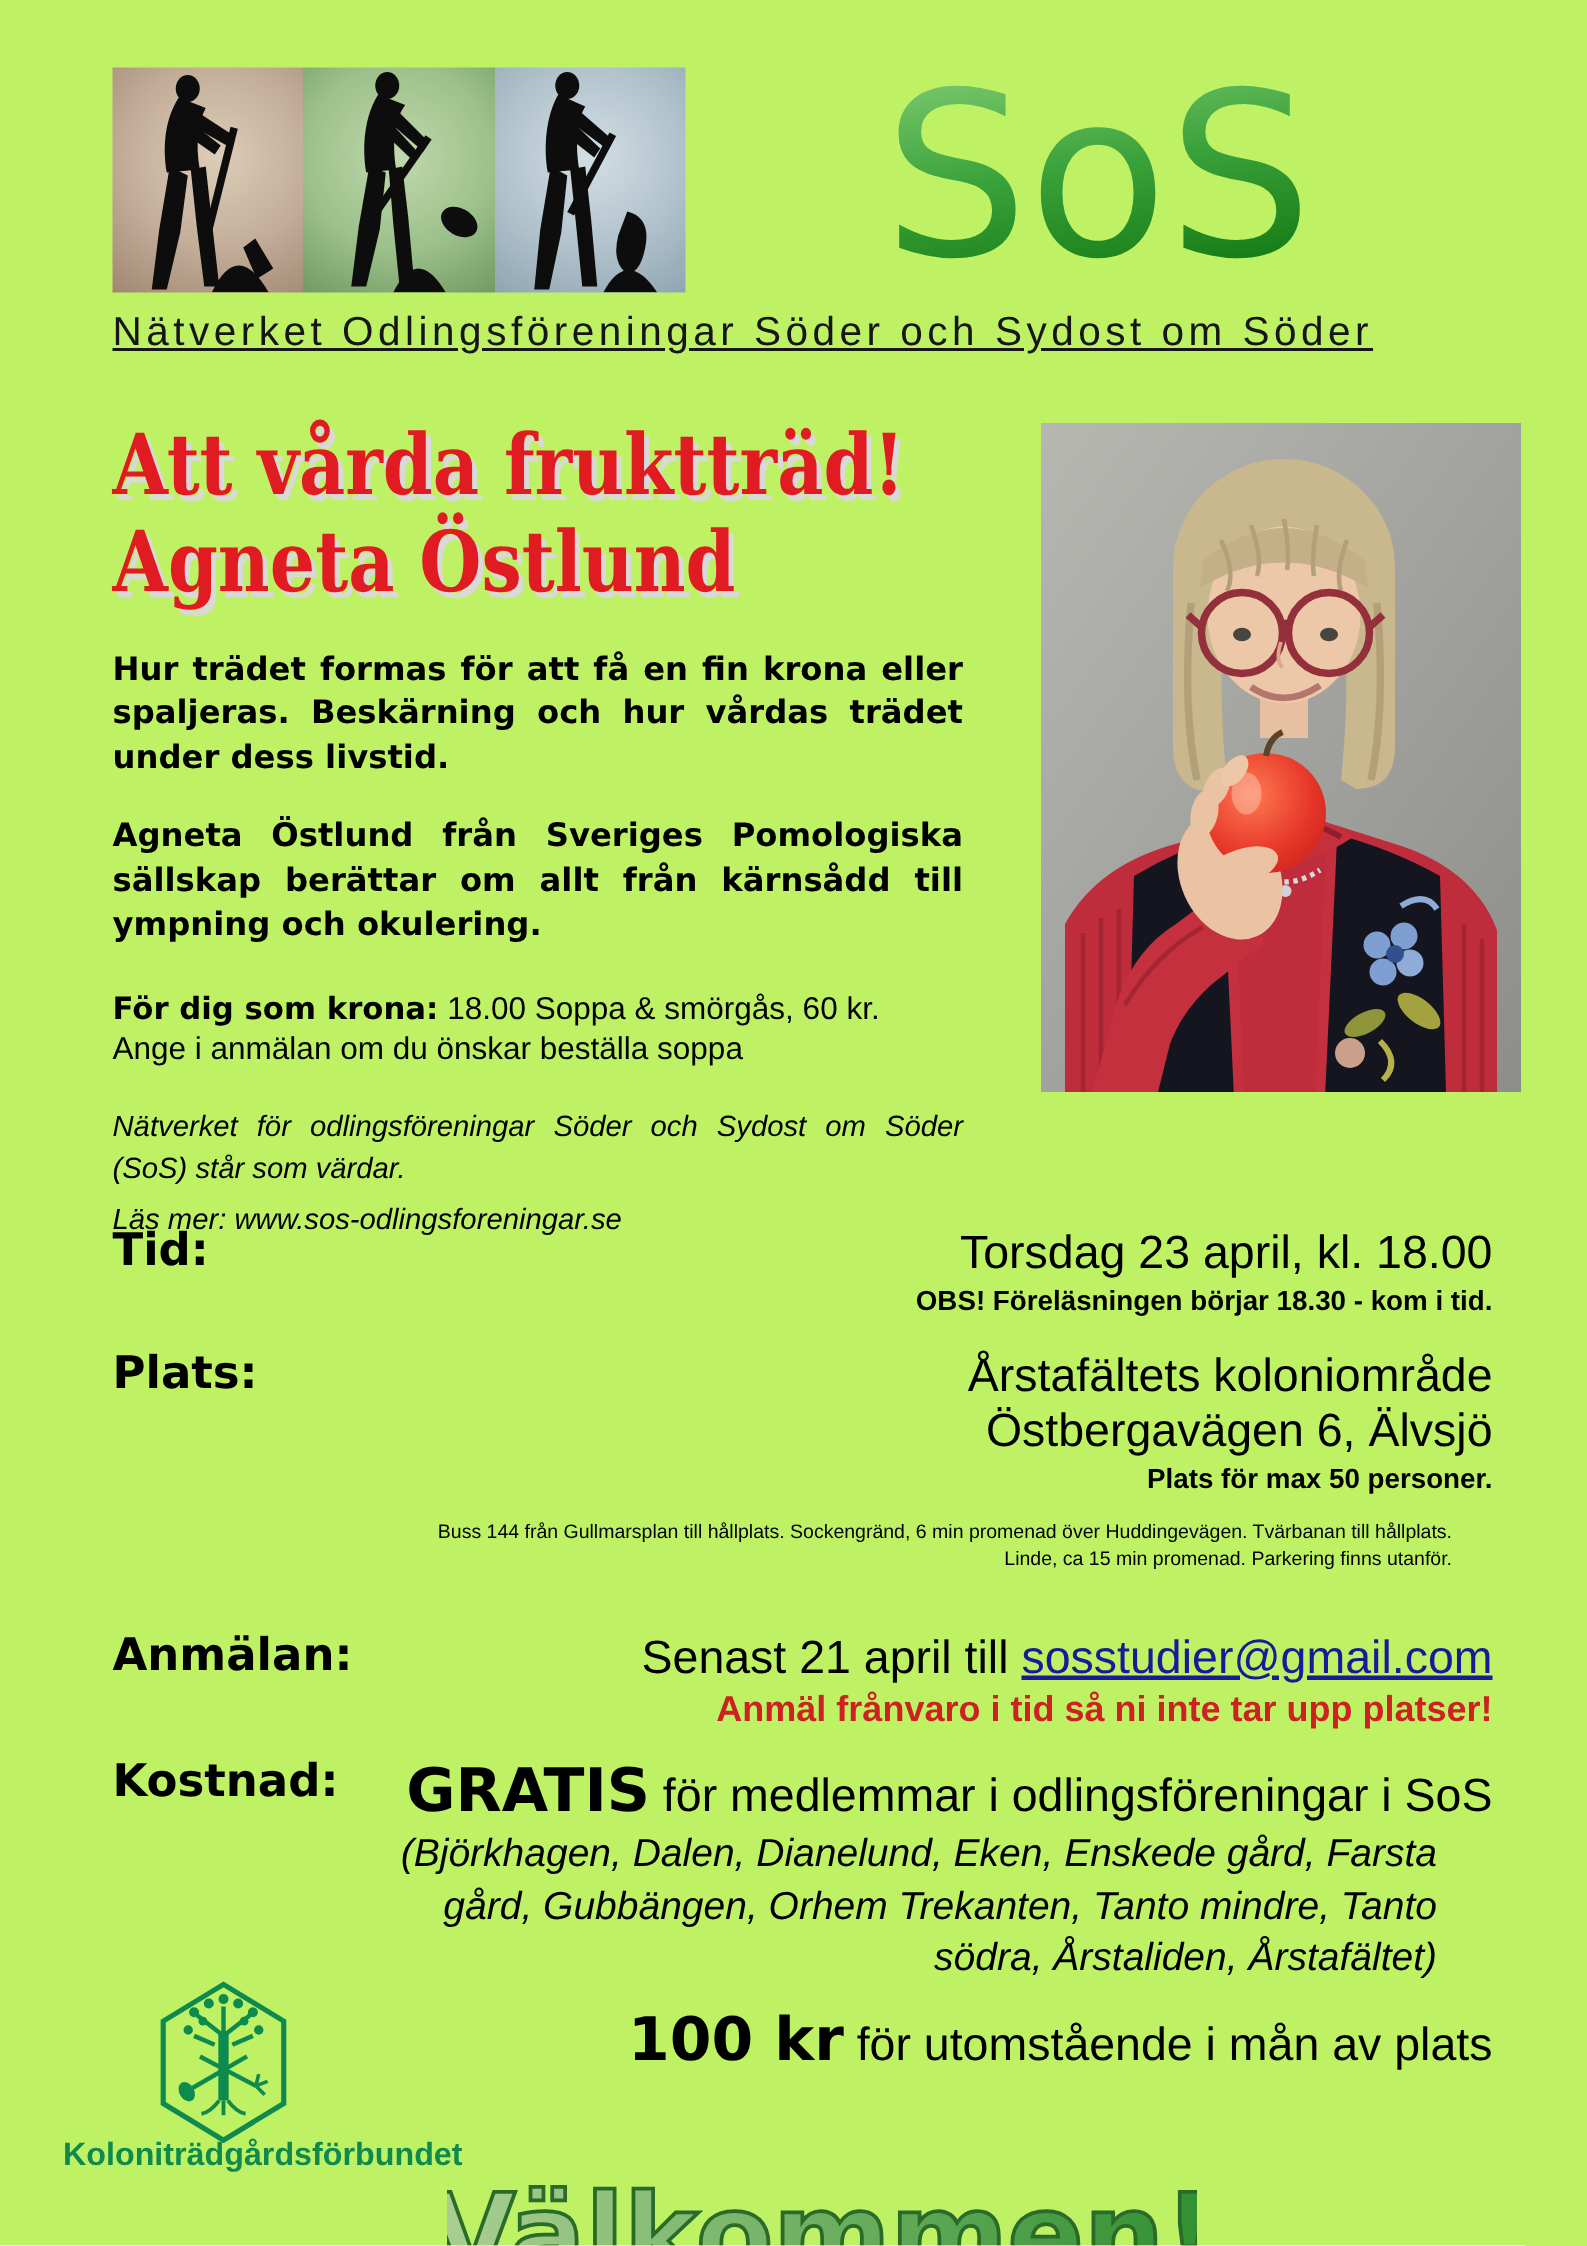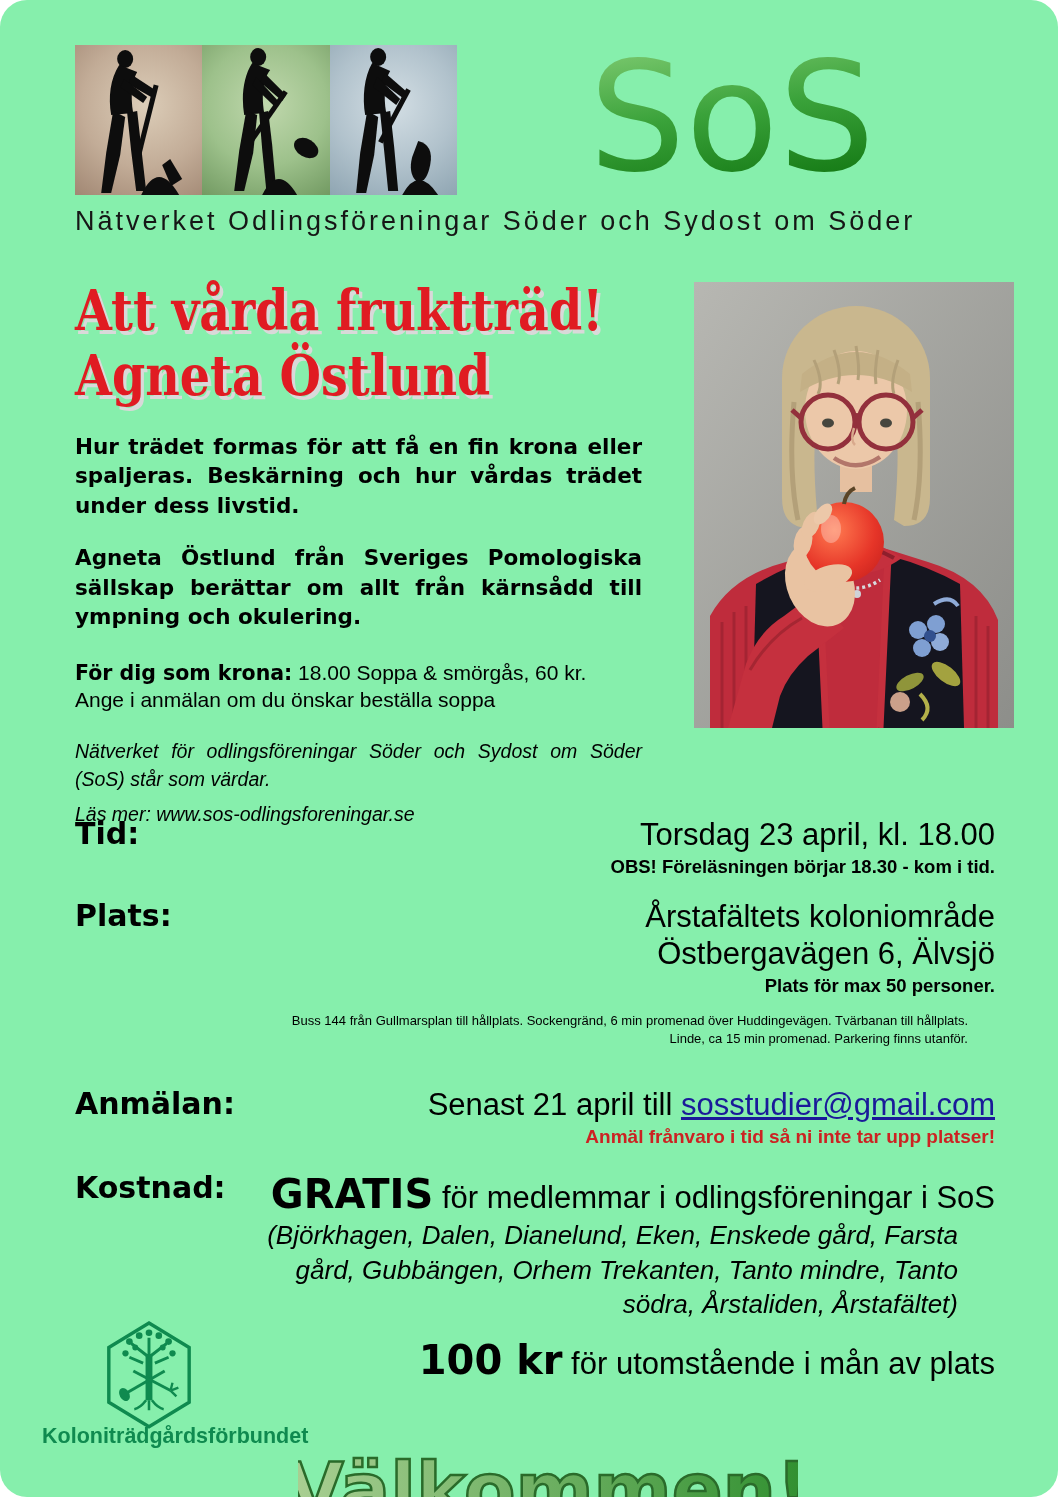--- a/index.html
+++ b/index.html
@@ -1,30 +1,30 @@
 <!DOCTYPE html>
 <html><head>
 <meta charset="utf-8">
 <style>
   * { margin:0; padding:0; box-sizing:border-box; }
   html,body { background:#ffffff; }
   body { font-family:"Liberation Sans", sans-serif; }
-  .page { position:relative; width:1058px; height:1497px; background:#86efac; overflow:hidden;border-radius:27px; }
+  .page { position:relative; width:1058px; height:1497px; background:#bef264; overflow:hidden; }
 
   
   .strip { position:absolute; left:75px; top:45px; width:382px; height:150px; display:flex; }
   .panel { flex:1 1 0; position:relative; overflow:hidden; }
   .panel svg { position:absolute; left:0; top:0; width:100%; height:100%; }
   .panel-tan  { background:radial-gradient(circle at 55% 40%, #dccdb8 0%, #c2ac97 55%, #a18773 100%); }
   .panel-green{ background:radial-gradient(circle at 50% 40%, #c0d8ad 0%, #9dc18b 55%, #729a62 100%); }
   .panel-blue { background:radial-gradient(circle at 50% 40%, #d3dee4 0%, #b1c2cc 55%, #8fa5b2 100%); }
 
   .sos-logo { position:absolute; left:535px; top:28px; width:395px; height:178px; }
   .tagline { position:absolute; left:75px; top:206px; width:900px; font-size:27px; letter-spacing:3px;
-             color:#161616; white-space:nowrap; font-family:"Liberation Sans", sans-serif; }
+             color:#161616; white-space:nowrap; font-family:"Liberation Sans", sans-serif;text-decoration:underline; }
 
   
   .title { position:absolute; left:75px; top:278px; font-family:"DejaVu Serif", serif;
            font-weight:bold; font-size:56px; line-height:1.16; color:#e01b22;
            text-shadow:4px 4px 0 #d9d9d9; transform:scaleX(0.85); transform-origin:left top;
            white-space:nowrap; }
 
   
   .intro { position:absolute; left:75px; top:432px; width:567px; }
   .para { font-family:"DejaVu Sans", sans-serif; font-weight:bold; font-size:21.5px;
@@ -43,21 +43,21 @@
   
   .row { position:absolute; left:75px; width:920px;text-align:right; }
   .row-label { position:absolute; left:0; top:0; font-family:"DejaVu Sans", sans-serif;
                font-weight:bold; font-size:30px; color:#000; }
   .row-value { margin-left:178px; color:#000; }
   .big-line { font-size:31px; line-height:1.2; color:#000; }
   .note-bold { font-family:"Liberation Sans", sans-serif; font-weight:bold; font-size:18.5px;
                margin-top:3px; color:#000; }
   .directions { font-size:13px; line-height:1.38; margin-top:15px; width:715px; color:#000; }
   .email-link { color:#1a1a99; text-decoration:underline; cursor:pointer; }
-  .warn { font-weight:bold; font-size:19px; color:#cc2222; margin-top:3px; }
+  .warn { font-weight:bold; font-size:24px; color:#cc2222; margin-top:3px; }
   .assoc { font-size:26px; line-height:1.33; margin-top:0; width:705px; color:#000;font-style:italic; }
   .fee-line { margin-top:14px; }
   .bignum { font-family:"DejaVu Sans", sans-serif; font-weight:bold; font-size:40px; }
 
   
   .hex-logo { position:absolute; left:100px; top:1320px; width:98px; height:108px; }
   .org-name { position:absolute; left:42px; top:1424px; width:230px; text-align:center;
               color:#0f8a4f; font-size:21.5px; font-weight:600; }
   .welcome { position:absolute; left:298px; top:1432px; width:500px; height:115px; }
 </style>

